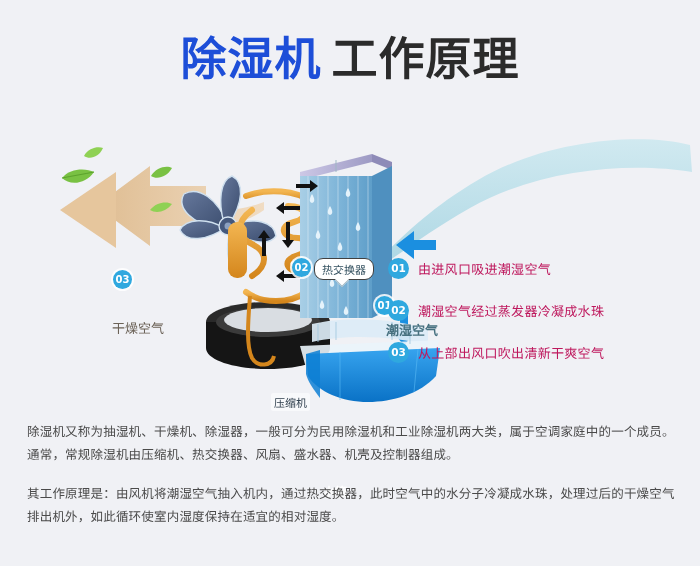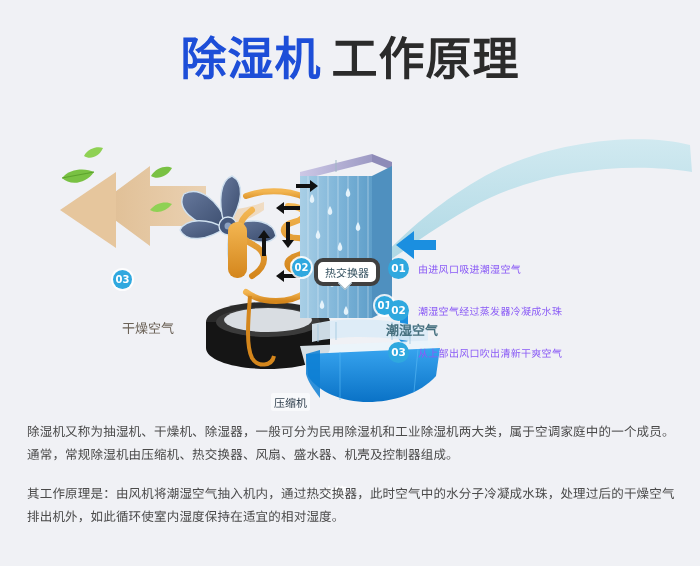--- a/index.html
+++ b/index.html
@@ -44,21 +44,21 @@
   .stage svg { display: block; }
 
   
   .lbl {
     position: absolute;
     color: #3f5a6d;
     font-size: 12px;
     white-space: nowrap;
   }
   .lbl-dry {
-    left: 122px;
+    left: 112px;
     top: 208px;
     font-size: 13px;
     color: #6b6257;
   }
   .lbl-humid {
     left: 386px;
     top: 210px;
     font-size: 13px;
     color: #46707f;
     font-weight: bold;
@@ -81,21 +81,21 @@
     font-weight: bold;
     margin-top: 28px;
   }
 
   
   .bubble {
     position: absolute;
     left: 314px;
     top: 148px;
     background: #ffffff;
-    border: 4px solid #404040;
+    border: 1px solid #404040;
     border-radius: 9px;
     padding: 2px 7px;
     font-size: 11px;
     color: #33505f;
     white-space: nowrap;
   }
   .bubble::after {
     content: "";
     position: absolute;
     left: 22px;
@@ -145,22 +145,22 @@
     border-radius: 50%;
     background: #2fa8df;
     color: #ffffff;
     font-size: 10.5px;
     font-weight: bold;
     line-height: 21px;
     text-align: center;
     margin-right: 9px;
   }
   .step-text {
-    font-size: 10px;
-    color: #8b5cf6;
+    font-size: 13px;
+    color: #be185d;
     white-space: nowrap;
     letter-spacing: 0.3px;
   }
 
   
   .body-copy {
     position: absolute;
     left: 27px;
     top: 420px;
     width: 650px;

